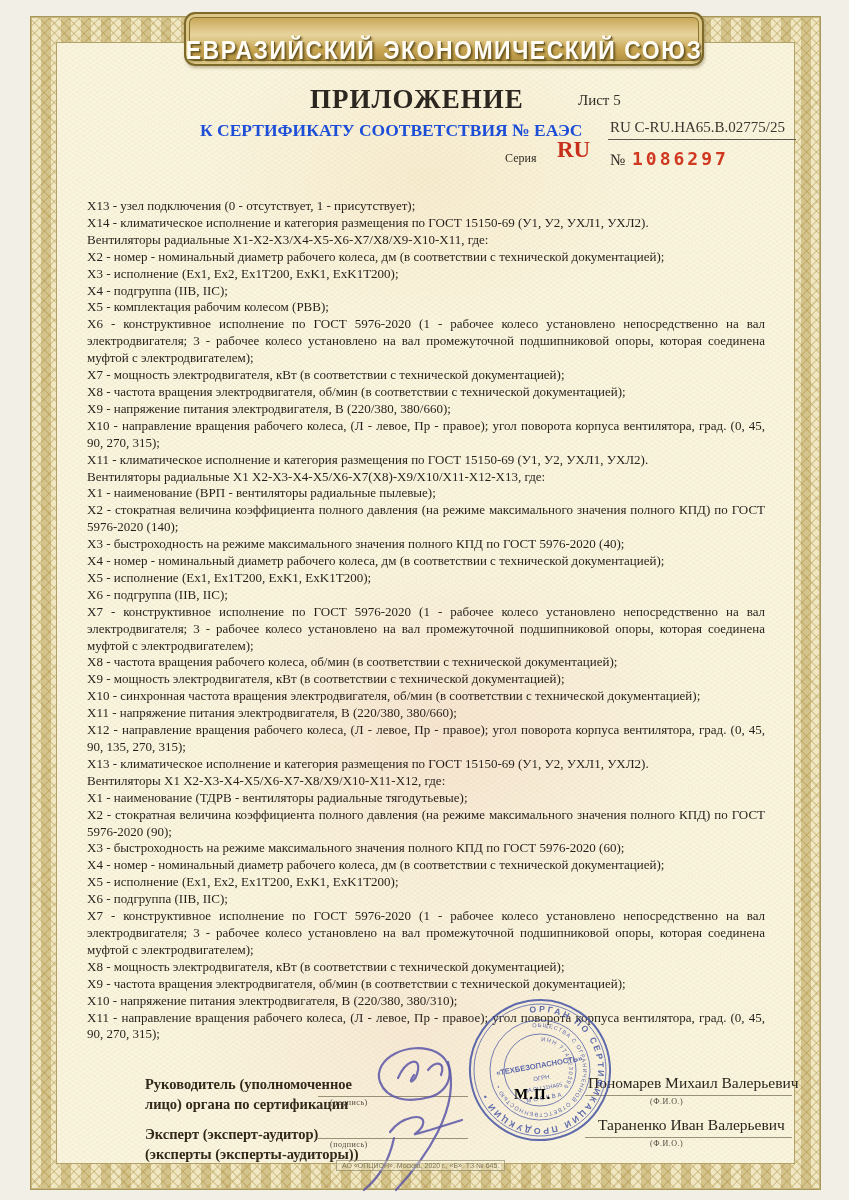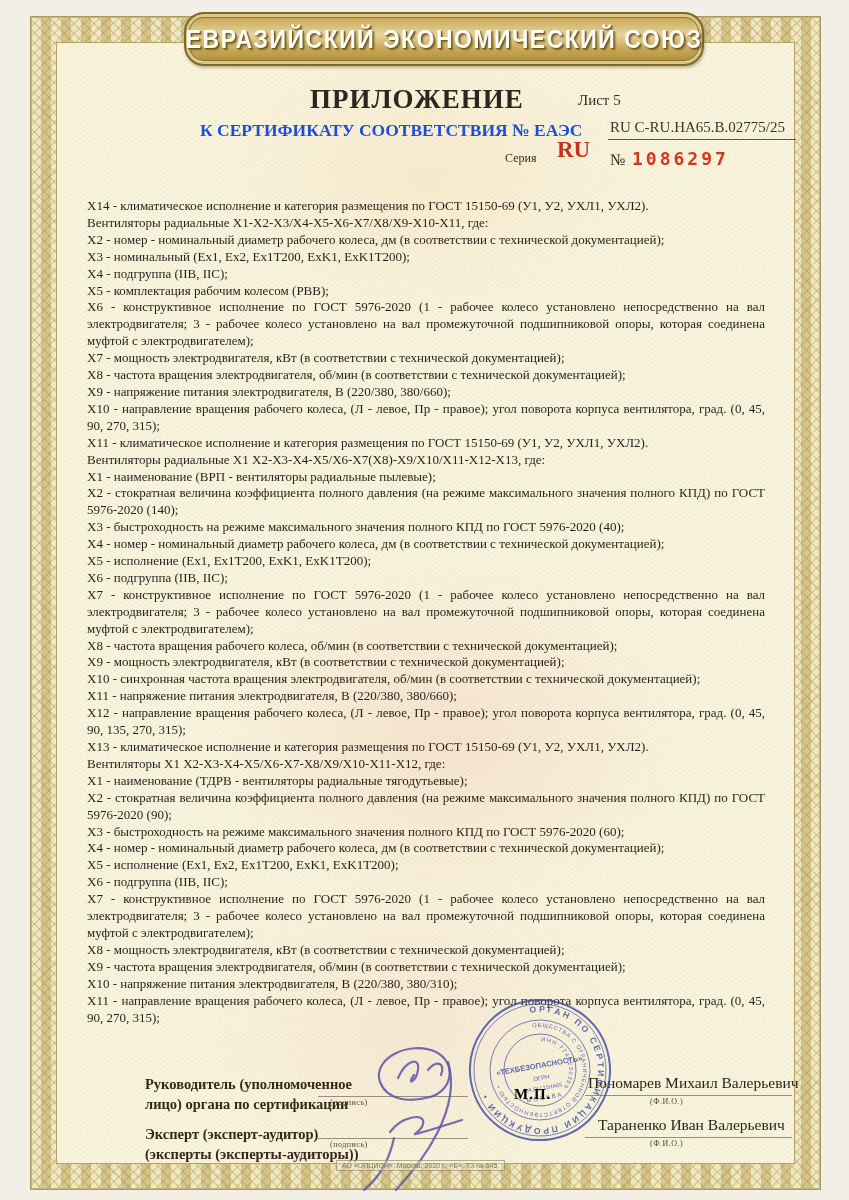--- a/index.html
+++ b/index.html
@@ -27,24 +27,24 @@
       radial-gradient(ellipse 340px 260px at 53% 62%, rgba(231,152,140,.18), transparent 70%),
       radial-gradient(ellipse 300px 200px at 50% 12%, rgba(238,190,130,.16), transparent 72%),
       radial-gradient(ellipse 320px 240px at 48% 88%, rgba(231,152,140,.12), transparent 70%),
       repeating-linear-gradient(35deg, rgba(205,185,130,.08) 0 1px, transparent 1px 4px),
       repeating-linear-gradient(-35deg, rgba(205,185,130,.08) 0 1px, transparent 1px 4px),
       #f9f4de;
   }
   
   .banner{
     position:absolute;left:184px;top:12px;width:516px;height:50px;z-index:6;
-    border:2px solid #7d6a2b;border-radius:20px;
+    border:2px solid #7d6a2b;border-radius:11px;
     box-shadow:inset 0 0 0 3px #dcc786, inset 0 0 0 4px #8a7530, 1px 2px 3px rgba(90,75,25,.35);
     background:linear-gradient(180deg,#c29e48 0%,#e7d49e 42%,#caa854 70%,#ab8a3c 100%);
-    display:flex;align-items:center;justify-content:center;
+    display:flex;align-items:flex-end;justify-content:center;
   }
   .banner span{
     font-family:"Liberation Sans", sans-serif;font-weight:bold;font-size:23px;
     letter-spacing:1.5px;color:#fffdf5;white-space:nowrap;transform:scaleY(1.1);
     text-shadow:1px 1px 0 #6b5a22, 2px 2px 2px rgba(80,60,15,.65);
   }
   
   .hdr{position:absolute;z-index:4;}
   #title{left:310px;top:84px;font-size:27px;font-weight:bold;letter-spacing:1px;color:#2b2620;}
   #sheet{left:578px;top:92px;font-size:15px;color:#322d26;}
@@ -107,24 +107,25 @@
 <div class="hdr" id="title">ПРИЛОЖЕНИЕ</div>
 <div class="hdr" id="sheet">Лист 5</div>
 <div class="hdr" id="subtitle">К СЕРТИФИКАТУ СООТВЕТСТВИЯ № ЕАЭС</div>
 <div class="hdr" id="certnum">RU C-RU.HA65.B.02775/25</div>
 <div class="hdr" id="series-label">Серия</div>
 <div class="hdr" id="series-value">RU</div>
 <div class="hdr" id="numsign">№</div>
 <div class="hdr" id="formnum">1086297</div>
 
 <div class="bodytext">
+    <p>X13 - узел подключения (0 - отсутствует, 1 - присутствует);</p>
     <p>X14 - климатическое исполнение и категория размещения по ГОСТ 15150-69 (У1, У2, УХЛ1, УХЛ2).</p>
     <p>Вентиляторы радиальные X1-X2-X3/X4-X5-X6-X7/X8/X9-X10-X11, где:</p>
     <p>X2 - номер - номинальный диаметр рабочего колеса, дм (в соответствии с технической документацией);</p>
-    <p>X3 - номинальный (Ex1, Ex2, Ex1T200, ExK1, ExK1T200);</p>
+    <p>X3 - исполнение (Ex1, Ex2, Ex1T200, ExK1, ExK1T200);</p>
     <p>X4 - подгруппа (IIB, IIC);</p>
     <p>X5 - комплектация рабочим колесом (РВВ);</p>
     <p>X6 - конструктивное исполнение по ГОСТ 5976-2020 (1 - рабочее колесо установлено непосредственно на вал электродвигателя; 3 - рабочее колесо установлено на вал промежуточной подшипниковой опоры, которая соединена муфтой с электродвигателем);</p>
     <p>X7 - мощность электродвигателя, кВт (в соответствии с технической документацией);</p>
     <p>X8 - частота вращения электродвигателя, об/мин (в соответствии с технической документацией);</p>
     <p>X9 - напряжение питания электродвигателя, В (220/380, 380/660);</p>
     <p>X10 - направление вращения рабочего колеса, (Л - левое, Пр - правое); угол поворота корпуса вентилятора, град. (0, 45, 90, 270, 315);</p>
     <p>X11 - климатическое исполнение и категория размещения по ГОСТ 15150-69 (У1, У2, УХЛ1, УХЛ2).</p>
     <p>Вентиляторы радиальные X1 X2-X3-X4-X5/X6-X7(X8)-X9/X10/X11-X12-X13, где:</p>
     <p>X1 - наименование (ВРП - вентиляторы радиальные пылевые);</p>

